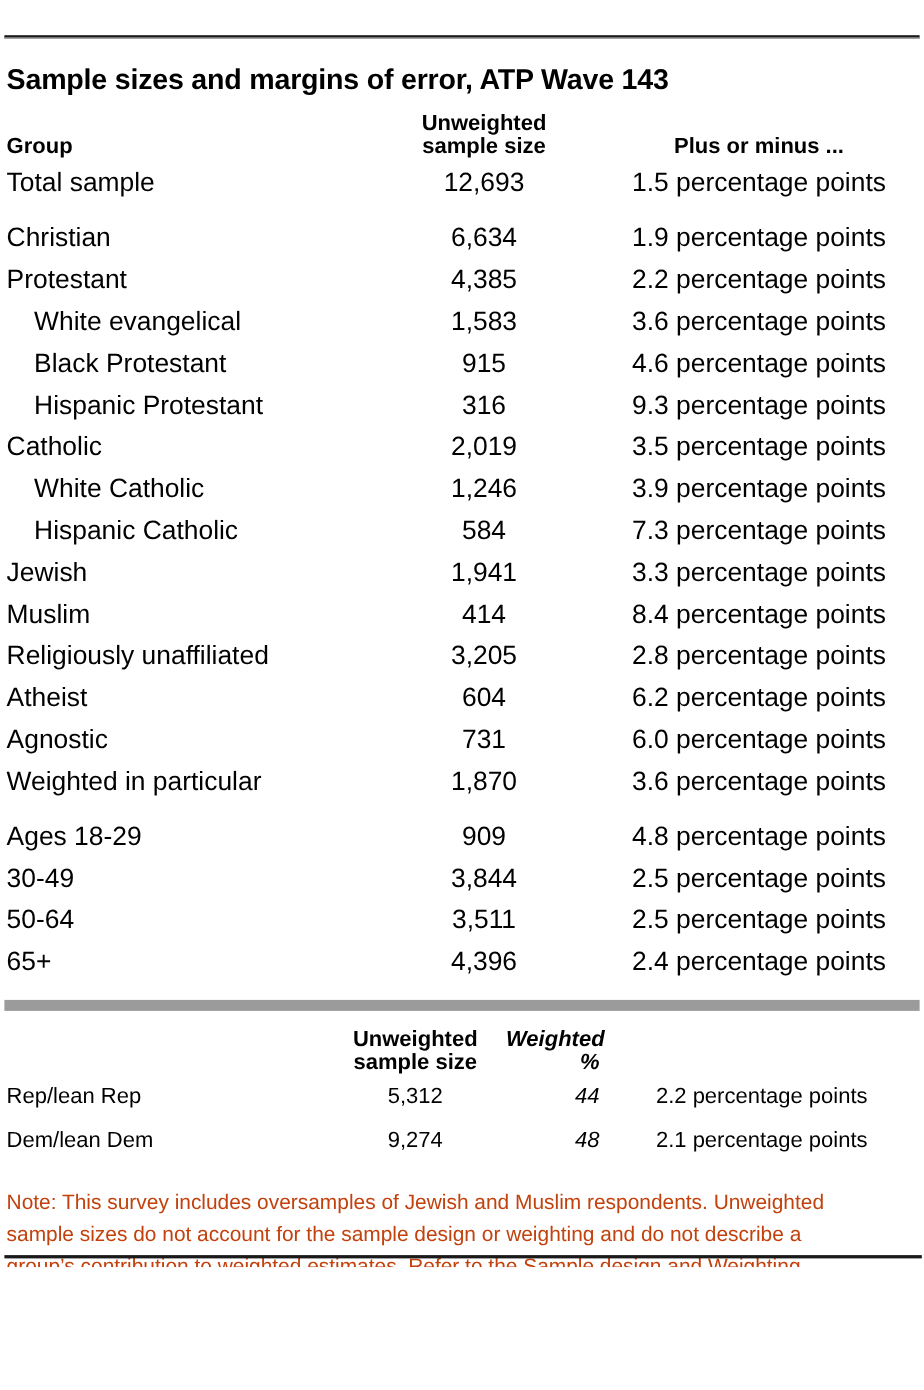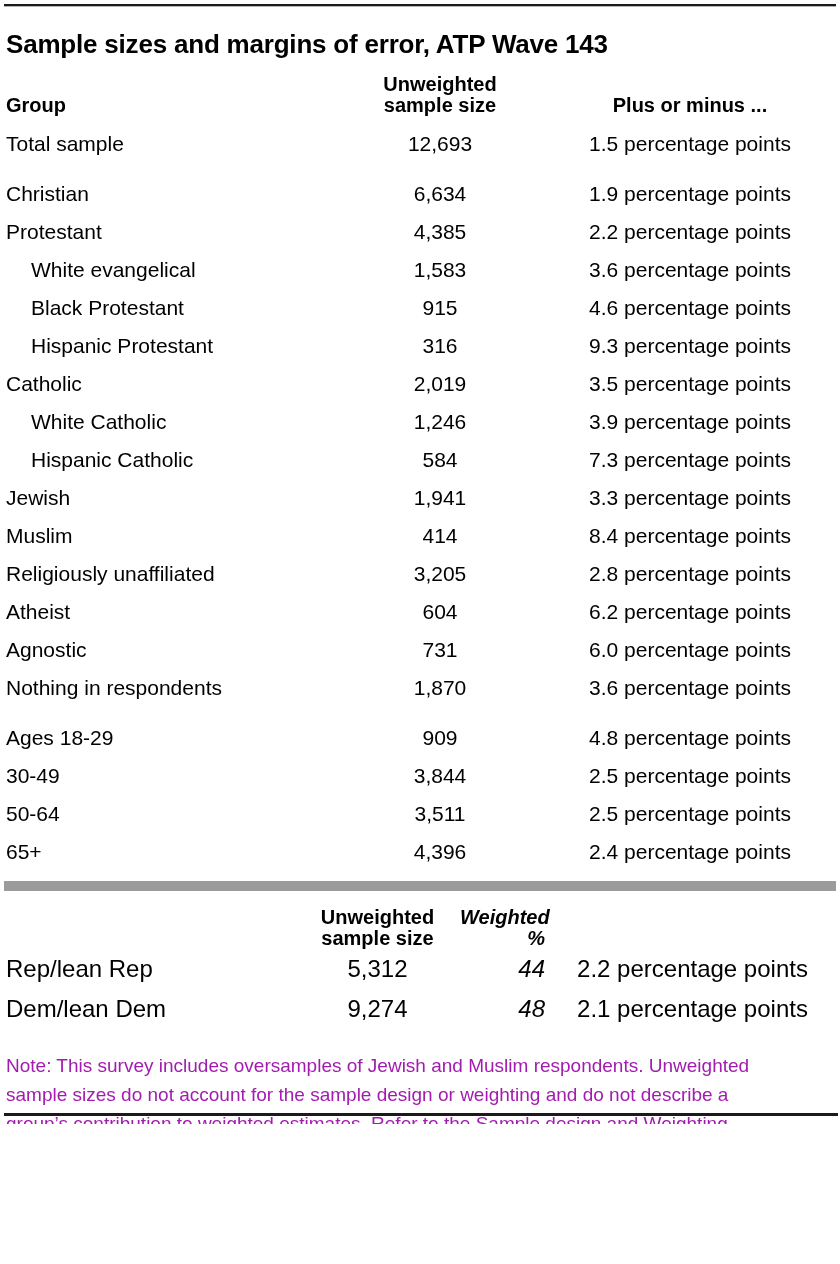--- a/index.html
+++ b/index.html
@@ -4,20 +4,21 @@
 <style>
   html, body { margin: 0; padding: 0; background: #fff; }
   .page {
     position: relative;
     width: 840px;
     height: 1124px;
     background: #ffffff;
     font-family: "Liberation Sans", sans-serif;
     color: #000000;
     overflow: hidden;
+    margin-top: 28px;
   }
   .rule-top {
     margin: 4px 4px 0 4px;
     height: 2px;
     background: #1a1a1a;
     border-bottom: 1px solid #b5b5b5;
   }
   .title {
     margin: 22px 0 0 6px;
     font-size: 26px;
@@ -31,23 +32,22 @@
     align-items: flex-end;
     margin-top: 14px;
   }
   .hdr { font-weight: bold; font-size: 20px; line-height: 21px; }
   .c-label { width: 340px; padding-left: 6px; box-sizing: border-box; }
   .c-n     { width: 200px; text-align: center; }
   .c-moe   { width: 300px; text-align: center; white-space: nowrap; }
   #t1-rows { margin-top: 9px; }
   .t1-row {
     display: flex;
-    align-items: center;
     height: 38px;
-    font-size: 21px;
+    font-size: 24px;
   }
   .t1-row.gap { margin-top: 12px; }
   .cell-label.ind1 { }
   .cell-label.ind2 { padding-left: 31px; }
   .cell-label.it   { }
   
   .gray-bar {
     margin: 10px 4px 0 4px;
     height: 10px;
     background: #9b9b9b;
@@ -59,28 +59,28 @@
     margin-top: 16px;
   }
   .c2-label { width: 295px; padding-left: 6px; box-sizing: border-box; }
   .c2-n     { width: 165px; text-align: center; }
   .c2-pct   { width: 85px;  text-align: right; font-style: italic; }
   .c2-moe   { width: 295px; text-align: center; white-space: nowrap; }
   .t2-row {
     display: flex;
     align-items: center;
     height: 40px;
-    font-size: 24px;
+    font-size: 20px;
   }
   
   .note {
     margin: 22px 6px 0 6px;
     font-size: 19px;
     line-height: 29px;
-    color: #a21caf;
+    color: #c2410c;
   }
   .footer {
     margin: 9px 0 0 6px;
     font-size: 17px;
     font-weight: bold;
     letter-spacing: 0.2px;
     text-align: center;
   }
   .rule-bottom {
     position: absolute;
@@ -174,21 +174,21 @@
     <div class="c-label cell-label ind1">Atheist</div>
     <div class="c-n">604</div>
     <div class="c-moe">6.2 percentage points</div>
   </div>
       <div class="t1-row">
     <div class="c-label cell-label ind1">Agnostic</div>
     <div class="c-n">731</div>
     <div class="c-moe">6.0 percentage points</div>
   </div>
       <div class="t1-row">
-    <div class="c-label cell-label ind1">Nothing in respondents</div>
+    <div class="c-label cell-label ind1">Weighted in particular</div>
     <div class="c-n">1,870</div>
     <div class="c-moe">3.6 percentage points</div>
   </div>
       <div class="t1-row gap">
     <div class="c-label cell-label">Ages 18-29</div>
     <div class="c-n">909</div>
     <div class="c-moe">4.8 percentage points</div>
   </div>
       <div class="t1-row">
     <div class="c-label cell-label">30-49</div>

